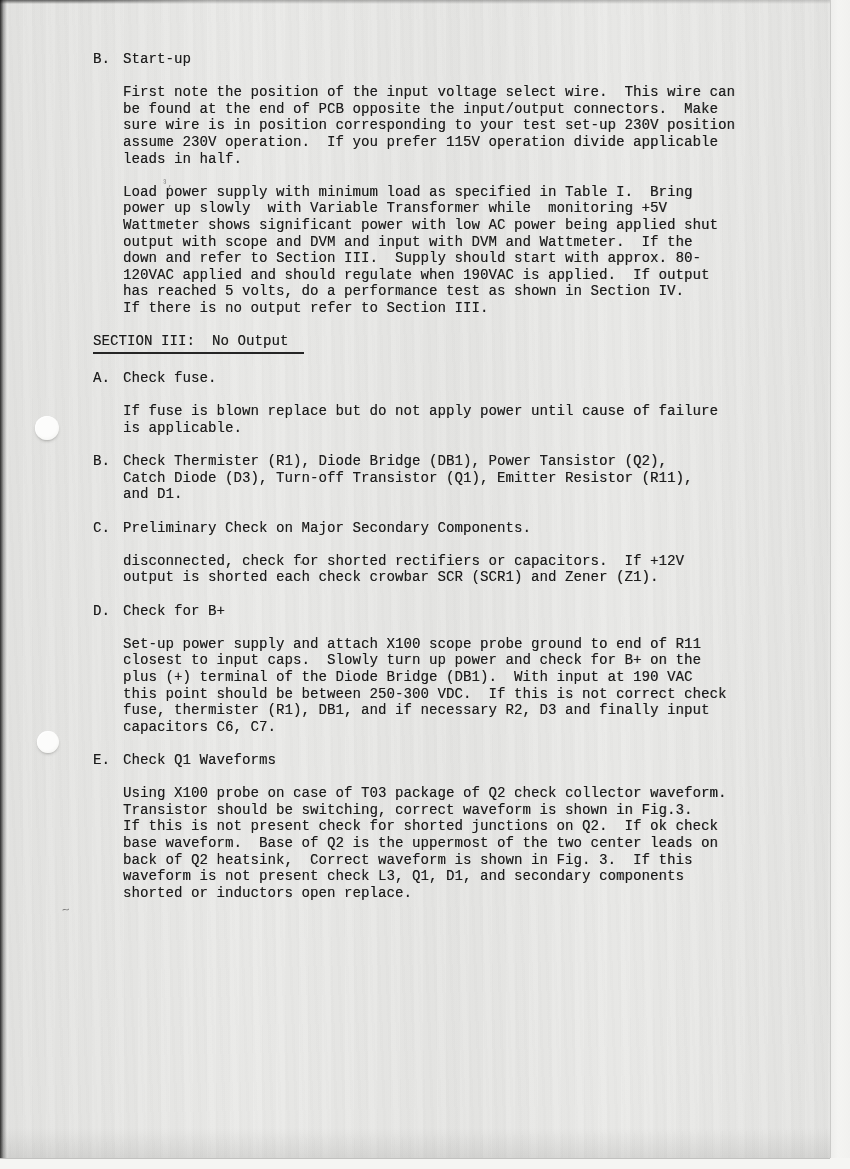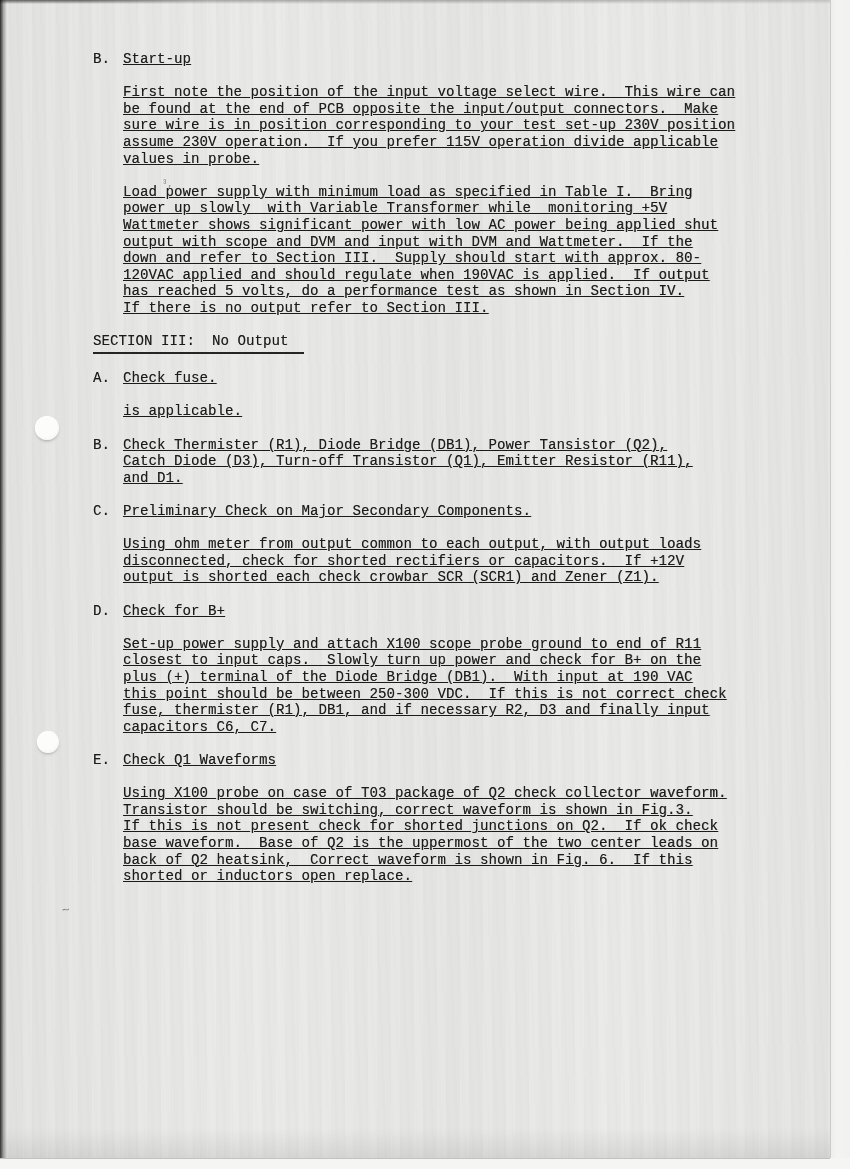--- a/index.html
+++ b/index.html
@@ -59,28 +59,28 @@
 
   .doc {
     position: absolute; left: 93px; top: 51px; width: 690px;
     font-size: 14px; line-height: 16.6px; letter-spacing: 0.1px;
     color: #1b1b1b;
     text-shadow: 0.3px 0 0 rgba(27,27,27,0.5);
   }
   .block { margin: 0 0 16.6px 0; }
   .item { position: relative; padding-left: 30px; }
   .item .label { position: absolute; left: 0; top: 0; white-space: pre; }
-  .item .title { white-space: pre; text-decoration: underline; }
+  .item .title { white-space: pre; }
   .section-head { margin-top: 12px; }
   .section-head .underlined {
     display: inline-block; white-space: pre;
     padding: 0 15px 2px 0;
     border-bottom: 2px solid #252525;
   }
-  .para { padding-left: 30px; text-decoration: underline; }
+  .para { padding-left: 30px; }
   .line { white-space: pre; }
 
   .stray-mark {
     position: absolute; left: 162px; top: 179px;
     font-size: 9px; color: rgba(50,50,50,0.6); text-shadow: none; letter-spacing: 0;
   }
   .pencil-tick {
     position: absolute; left: 62px; top: 903px;
     font-size: 13px; color: rgba(70,70,70,0.65); text-shadow: none;
     transform: rotate(-8deg);
@@ -112,21 +112,21 @@
       <div class="block item">
         <span class="label">B.</span>
         <span class="title">Start-up</span>
       </div>
 
       <div class="block para">
         <div class="line">First note the position of the input voltage select wire.  This wire can</div>
         <div class="line">be found at the end of PCB opposite the input/output connectors.  Make</div>
         <div class="line">sure wire is in position corresponding to your test set-up 230V position</div>
         <div class="line">assume 230V operation.  If you prefer 115V operation divide applicable</div>
-        <div class="line">values in probe.</div>
+        <div class="line">leads in half.</div>
       </div>
 
       <div class="block para">
         <div class="line">Load power supply with minimum load as specified in Table I.  Bring</div>
         <div class="line">power up slowly  with Variable Transformer while  monitoring +5V</div>
         <div class="line">Wattmeter shows significant power with low AC power being applied shut</div>
         <div class="line">output with scope and DVM and input with DVM and Wattmeter.  If the</div>
         <div class="line">down and refer to Section III.  Supply should start with approx. 80-</div>
         <div class="line">120VAC applied and should regulate when 190VAC is applied.  If output</div>
         <div class="line">has reached 5 volts, do a performance test as shown in Section IV.</div>
@@ -136,40 +136,40 @@
       <div class="block section-head">
         <span class="underlined">SECTION III:  No Output</span>
       </div>
 
       <div class="block item">
         <span class="label">A.</span>
         <span class="title">Check fuse.</span>
       </div>
 
       <div class="block para">
+        <div class="line">If fuse is blown replace but do not apply power until cause of failure</div>
         <div class="line">is applicable.</div>
       </div>
 
       <div class="block item">
         <span class="label">B.</span>
       </div>
 
       <div class="block para">
         <div class="line">Check Thermister (R1), Diode Bridge (DB1), Power Tansistor (Q2),</div>
         <div class="line">Catch Diode (D3), Turn-off Transistor (Q1), Emitter Resistor (R11),</div>
         <div class="line">and D1.</div>
       </div>
 
       <div class="block item">
         <span class="label">C.</span>
         <span class="title">Preliminary Check on Major Secondary Components.</span>
       </div>
 
       <div class="block para">
-        <div class="line">Using ohm meter from output common to each output, with output loads</div>
         <div class="line">disconnected, check for shorted rectifiers or capacitors.  If +12V</div>
         <div class="line">output is shorted each check crowbar SCR (SCR1) and Zener (Z1).</div>
       </div>
 
       <div class="block item">
         <span class="label">D.</span>
         <span class="title">Check for B+</span>
       </div>
 
       <div class="block para">
@@ -184,19 +184,20 @@
       <div class="block item">
         <span class="label">E.</span>
         <span class="title">Check Q1 Waveforms</span>
       </div>
 
       <div class="block para">
         <div class="line">Using X100 probe on case of T03 package of Q2 check collector waveform.</div>
         <div class="line">Transistor should be switching, correct waveform is shown in Fig.3.</div>
         <div class="line">If this is not present check for shorted junctions on Q2.  If ok check</div>
         <div class="line">base waveform.  Base of Q2 is the uppermost of the two center leads on</div>
-        <div class="line">back of Q2 heatsink,  Correct waveform is shown in Fig. 6.  If this</div>
+        <div class="line">back of Q2 heatsink,  Correct waveform is shown in Fig. 3.  If this</div>
+        <div class="line">waveform is not present check L3, Q1, D1, and secondary components</div>
         <div class="line">shorted or inductors open replace.</div>
       </div>
 
     </div>
   </div>
 </div>
 
 </body></html>

